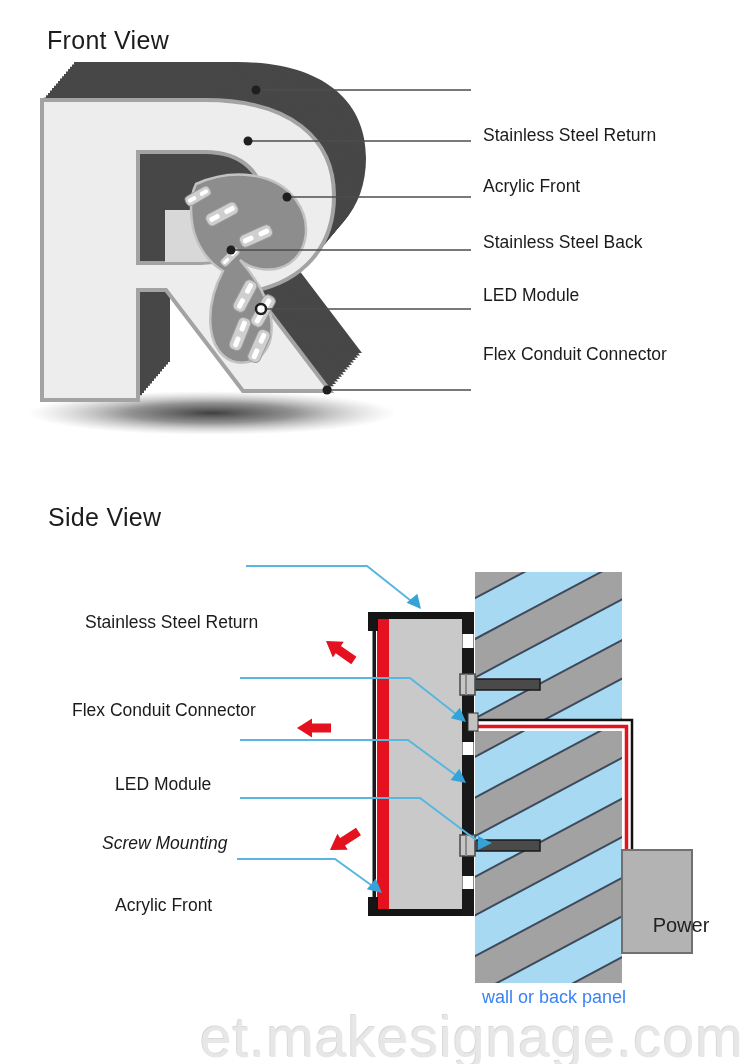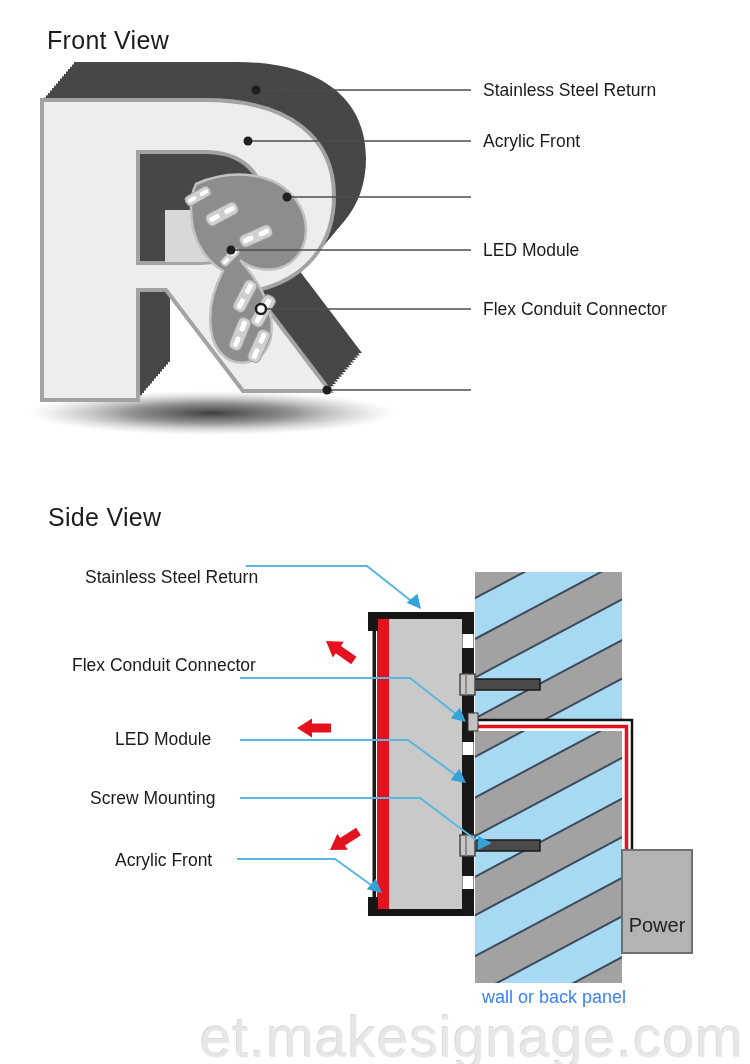--- a/index.html
+++ b/index.html
@@ -1,21 +1,21 @@
 <!DOCTYPE html>
 <html><head>
 <meta charset="utf-8">
 <style>
   html,body{margin:0;padding:0;background:#ffffff;}
   .page{position:relative;width:750px;height:1064px;background:#ffffff;overflow:hidden;
         font-family:"Liberation Sans",sans-serif;}
   svg.art{position:absolute;left:0;top:0;}
   .title{position:absolute;font-size:25px;color:#1c1c1c;letter-spacing:.3px;white-space:nowrap;}
-  .lbl{position:absolute;transform:translateY(-50%);font-size:17.5px;color:#1b1b1b;white-space:nowrap;}
-  .power-lbl{position:absolute;left:622px;top:925px;width:70px;text-align:center;
+  .lbl{position:absolute;transform:translateY(-50%);font-size:17.5px;color:#1b1b1b;white-space:nowrap;margin-top:45px;}
+  .power-lbl{position:absolute;left:646px;top:925px;width:70px;text-align:center;
              transform:translateY(-50%);font-size:20px;color:#222;}
   .wall-lbl{position:absolute;left:554px;top:997px;transform:translate(-50%,-50%);
             font-size:18px;color:#3b82f6;white-space:nowrap;}
   .watermark{position:absolute;right:6px;top:1004px;font-size:57px;letter-spacing:1px;
              color:#e7e7e7;text-shadow:-1px -1px 0 #d9d9d9;white-space:nowrap;}
 </style>
 </head>
 <body>
 
 <div class="page">
@@ -180,26 +180,27 @@
         <use href="#redArrow" transform="translate(330,850) rotate(-33)"></use>
       </g>
     </g>
   </svg>
 
   <div class="title" style="left:47px;top:26px;">Front View</div>
   <div class="title" style="left:48px;top:503px;">Side View</div>
 
   <div class="lbl" style="left:483px;top:90px;">Stainless Steel Return</div>
   <div class="lbl" style="left:483px;top:141px;">Acrylic Front</div>
+  <div class="lbl" style="left:483px;top:197px;">Stainless Steel Back</div>
   <div class="lbl" style="left:483px;top:250px;">LED Module</div>
   <div class="lbl" style="left:483px;top:309px;">Flex Conduit Connector</div>
 
   <div class="lbl" style="left:85px;top:577px;">Stainless Steel Return</div>
   <div class="lbl" style="left:72px;top:665px;">Flex Conduit Connector</div>
   <div class="lbl" style="left:115px;top:739px;">LED Module</div>
-  <div class="lbl" style="left:90px;top:798px;">Screw Mounting</div>
+  <div class="lbl" style="left:102px;top:798px;font-style:italic;">Screw Mounting</div>
   <div class="lbl" style="left:115px;top:860px;">Acrylic Front</div>
 
   <div class="power-lbl">Power</div>
   <div class="wall-lbl">wall or back panel</div>
   <div class="watermark">et.makesignage.com</div>
 
 </div>
 
 </body></html>

